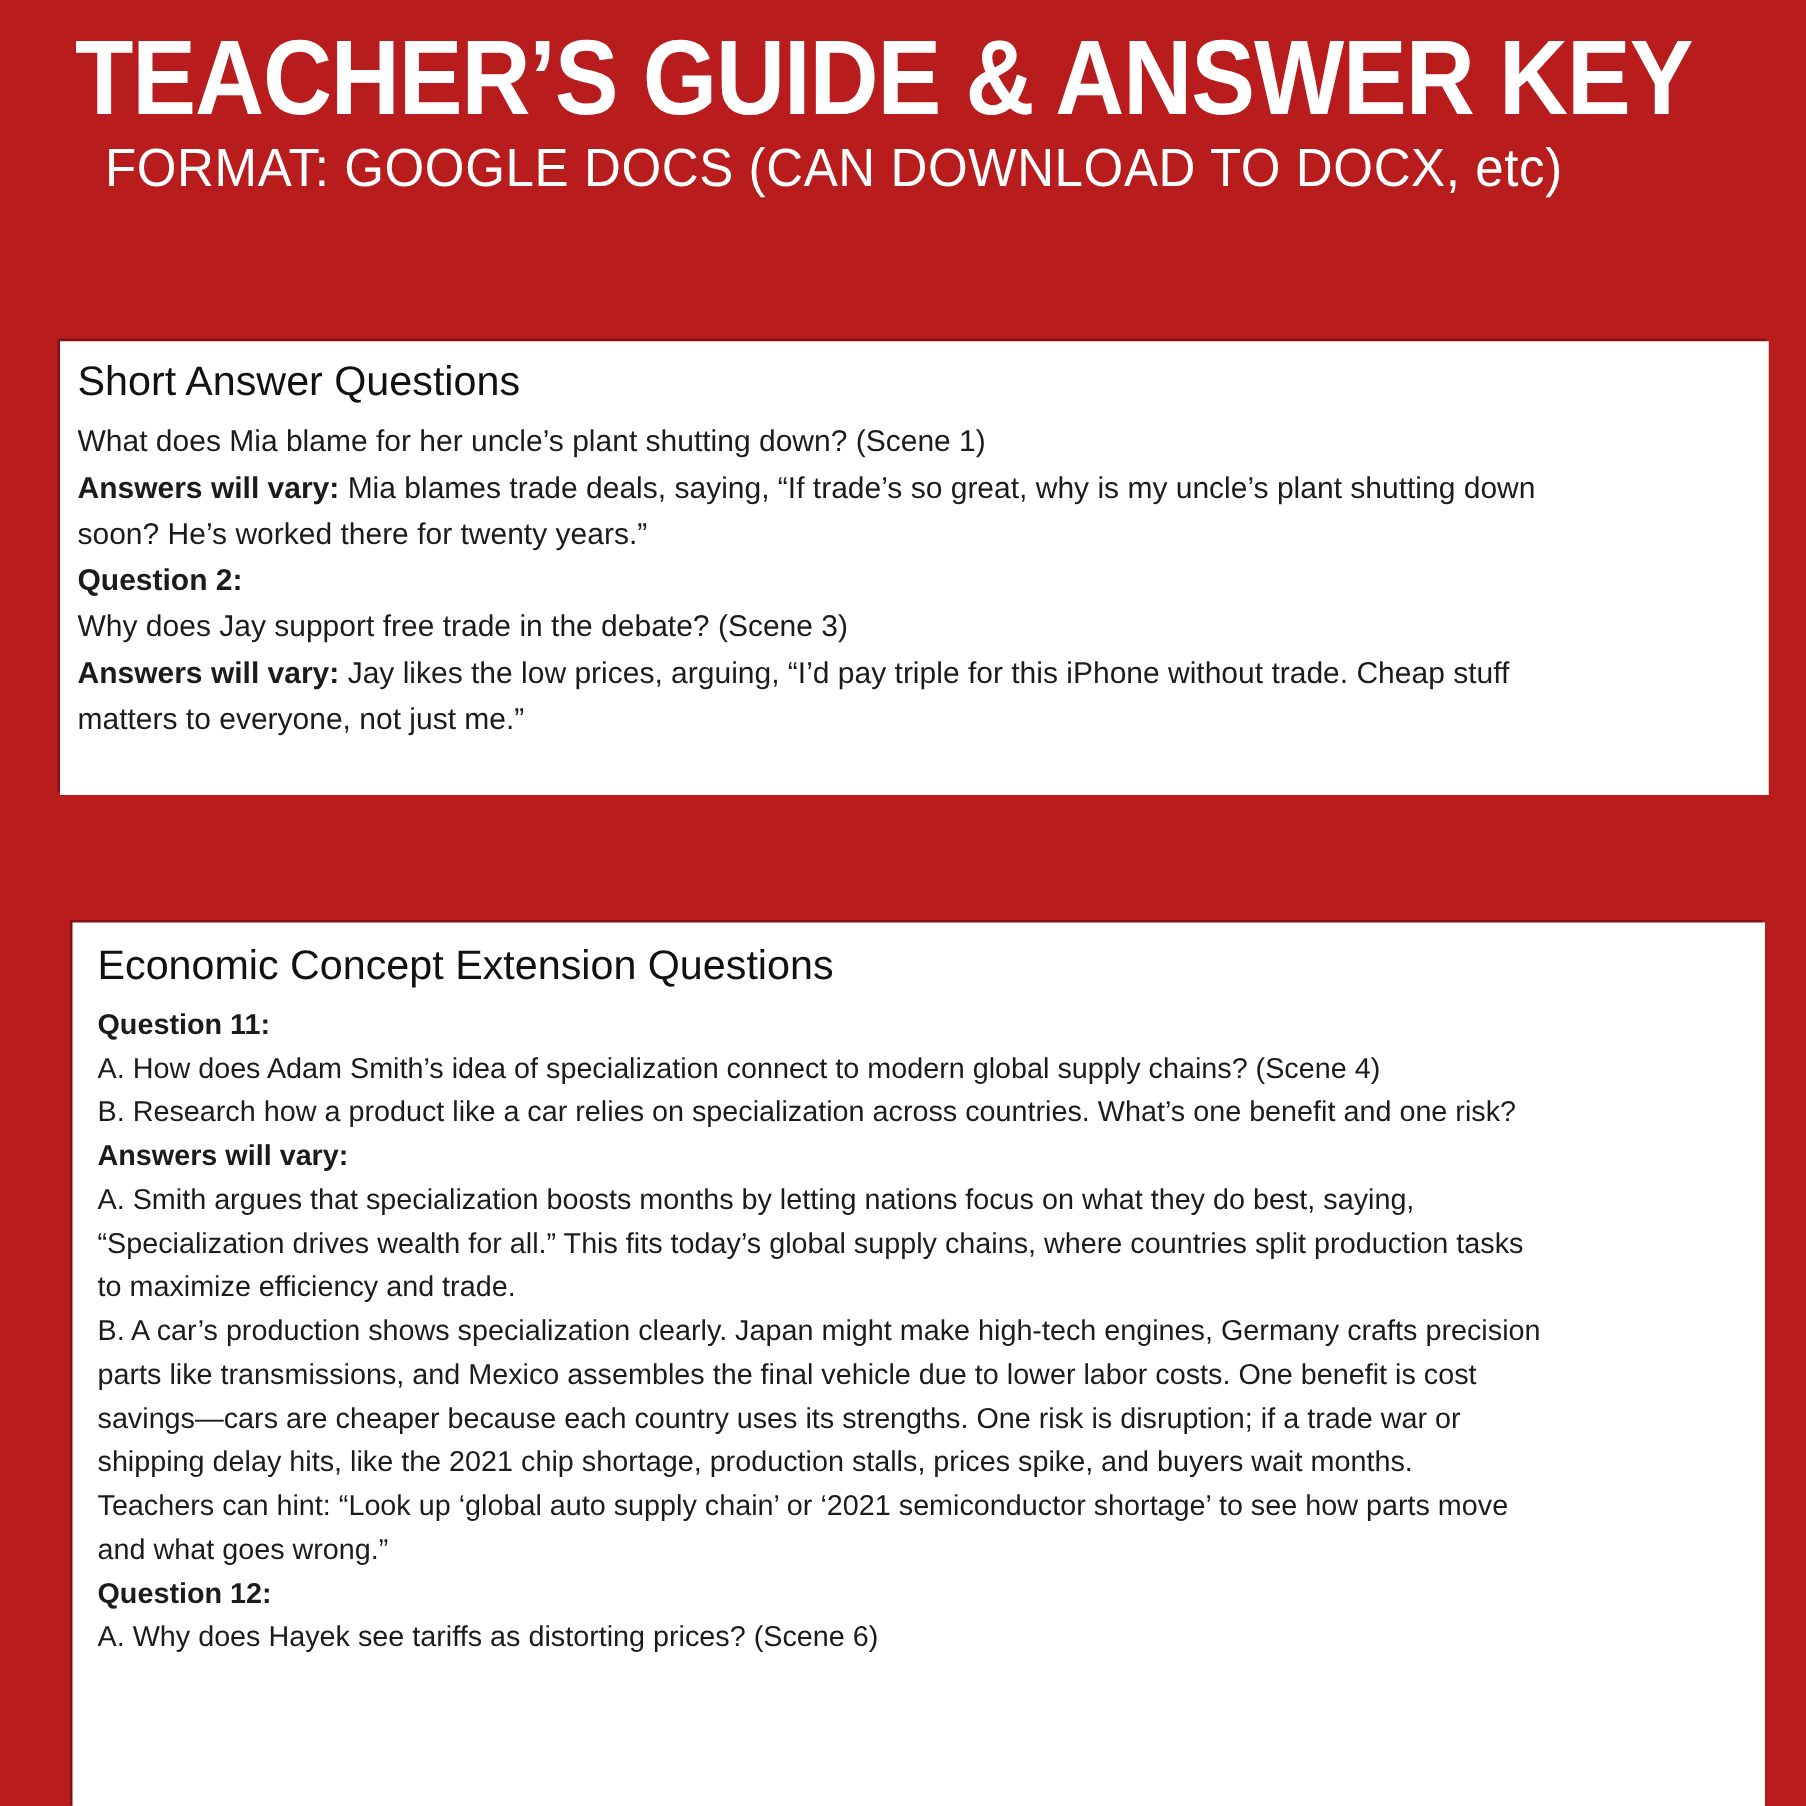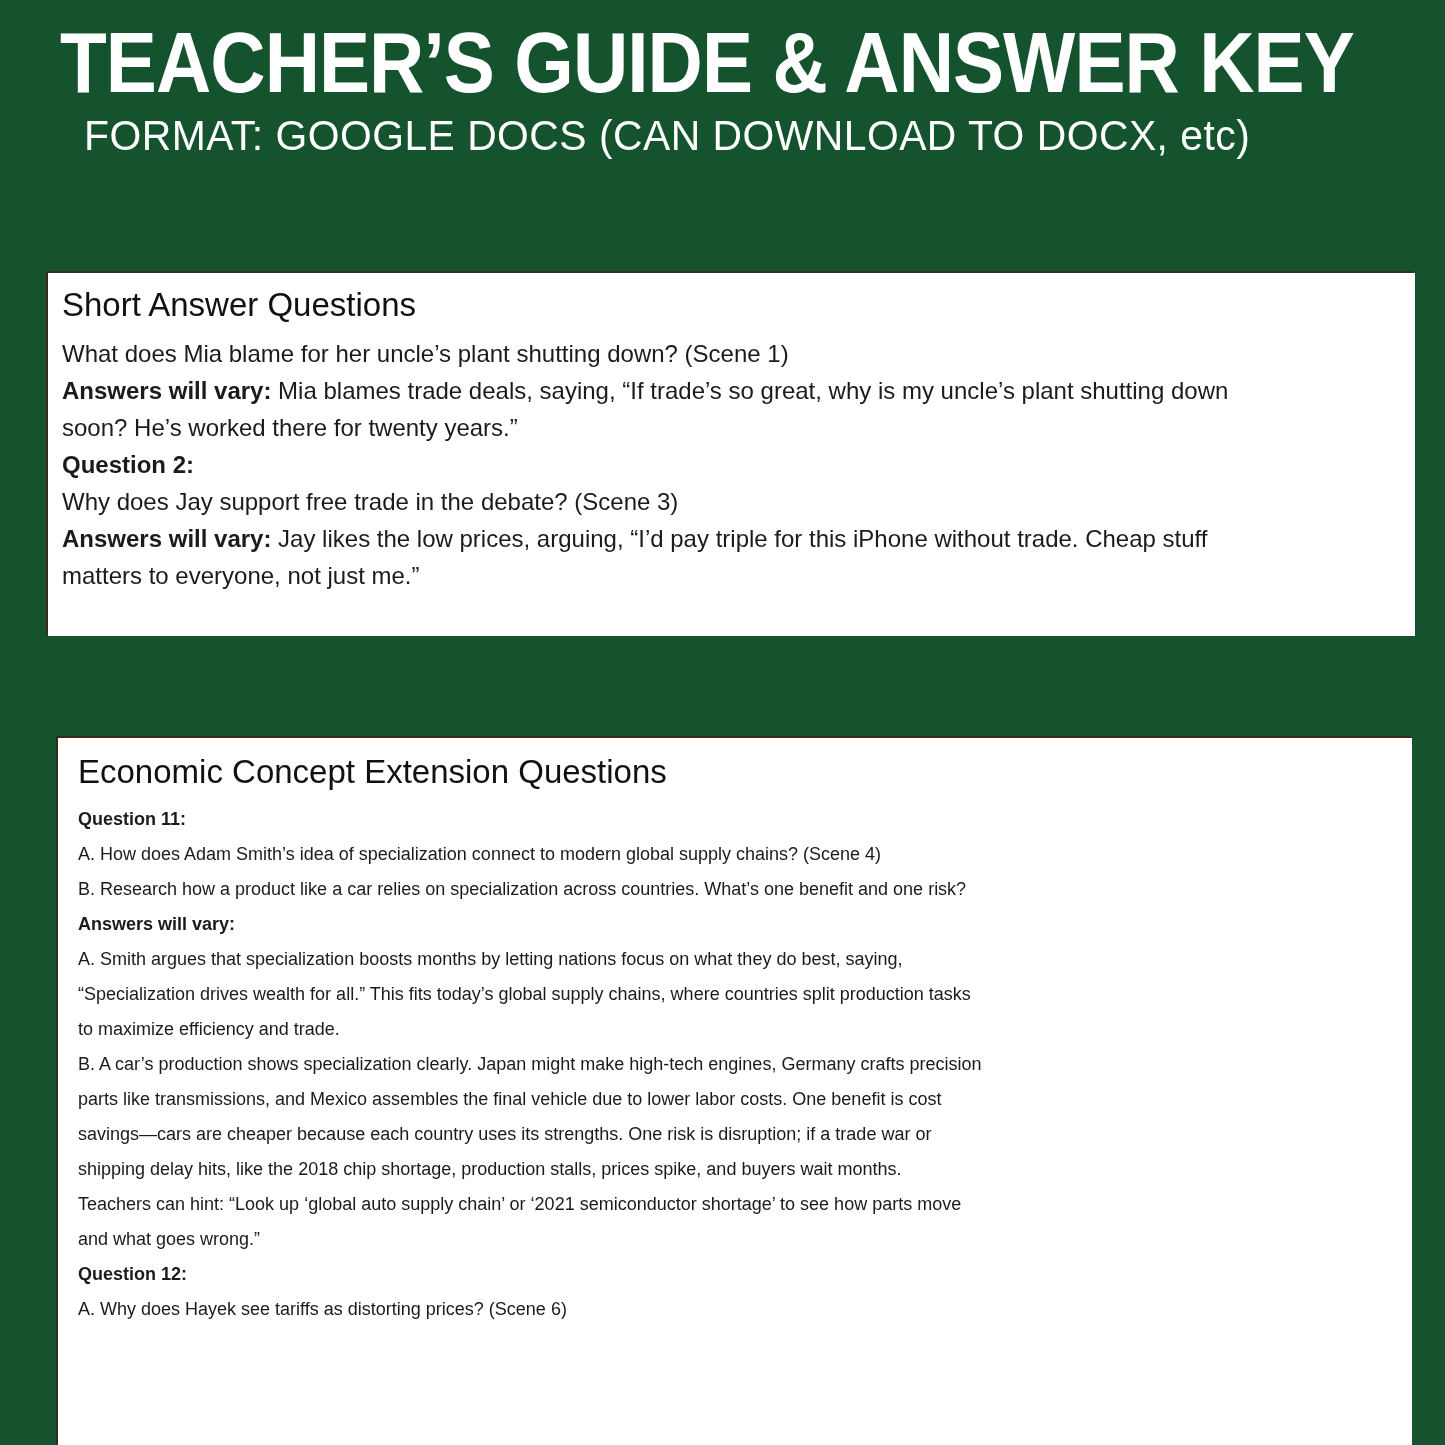--- a/index.html
+++ b/index.html
@@ -3,21 +3,21 @@
 <meta charset="utf-8">
 <style>
   html, body {
     margin: 0;
     padding: 0;
   }
   .page {
     position: relative;
     width: 1445px;
     height: 1445px;
-    background: #14532d;
+    background: #b91c1c;
     overflow: hidden;
     font-family: "Liberation Sans", sans-serif;
   }
   .main-title {
     position: absolute;
     left: 60px;
     top: 20px;
     color: #ffffff;
     font-size: 85px;
     font-weight: bold;
@@ -73,21 +73,21 @@
   .doc-line {
     margin: 0;
     white-space: nowrap;
     overflow: hidden;
   }
   .panel-1 .doc-line {
     font-size: 24px;
     line-height: 37px;
   }
   .panel-2 .doc-line {
-    font-size: 18px;
+    font-size: 23px;
     line-height: 35px;
   }
   .doc-line b {
     font-weight: bold;
   }
 </style>
 </head>
 <body>
 
 <div class="page">
@@ -115,21 +115,21 @@
         <p class="doc-line"><b>Question 11:</b></p>
         <p class="doc-line"><span>A. How does Adam Smith’s idea of specialization connect to modern global supply chains? (Scene 4)</span></p>
         <p class="doc-line"><span>B. Research how a product like a car relies on specialization across countries. What’s one benefit and one risk?</span></p>
         <p class="doc-line"><b>Answers will vary:</b></p>
         <p class="doc-line"><span>A. Smith argues that specialization boosts months by letting nations focus on what they do best, saying,</span></p>
         <p class="doc-line"><span>“Specialization drives wealth for all.” This fits today’s global supply chains, where countries split production tasks</span></p>
         <p class="doc-line"><span>to maximize efficiency and trade.</span></p>
         <p class="doc-line"><span>B. A car’s production shows specialization clearly. Japan might make high-tech engines, Germany crafts precision</span></p>
         <p class="doc-line"><span>parts like transmissions, and Mexico assembles the final vehicle due to lower labor costs. One benefit is cost</span></p>
         <p class="doc-line"><span>savings—cars are cheaper because each country uses its strengths. One risk is disruption; if a trade war or</span></p>
-        <p class="doc-line"><span>shipping delay hits, like the 2018 chip shortage, production stalls, prices spike, and buyers wait months.</span></p>
+        <p class="doc-line"><span>shipping delay hits, like the 2021 chip shortage, production stalls, prices spike, and buyers wait months.</span></p>
         <p class="doc-line"><span>Teachers can hint: “Look up ‘global auto supply chain’ or ‘2021 semiconductor shortage’ to see how parts move</span></p>
         <p class="doc-line"><span>and what goes wrong.”</span></p>
         <p class="doc-line"><b>Question 12:</b></p>
         <p class="doc-line"><span>A. Why does Hayek see tariffs as distorting prices? (Scene 6)</span></p>
       </div>
   </section>
 
 </div>
 
 </body></html>

